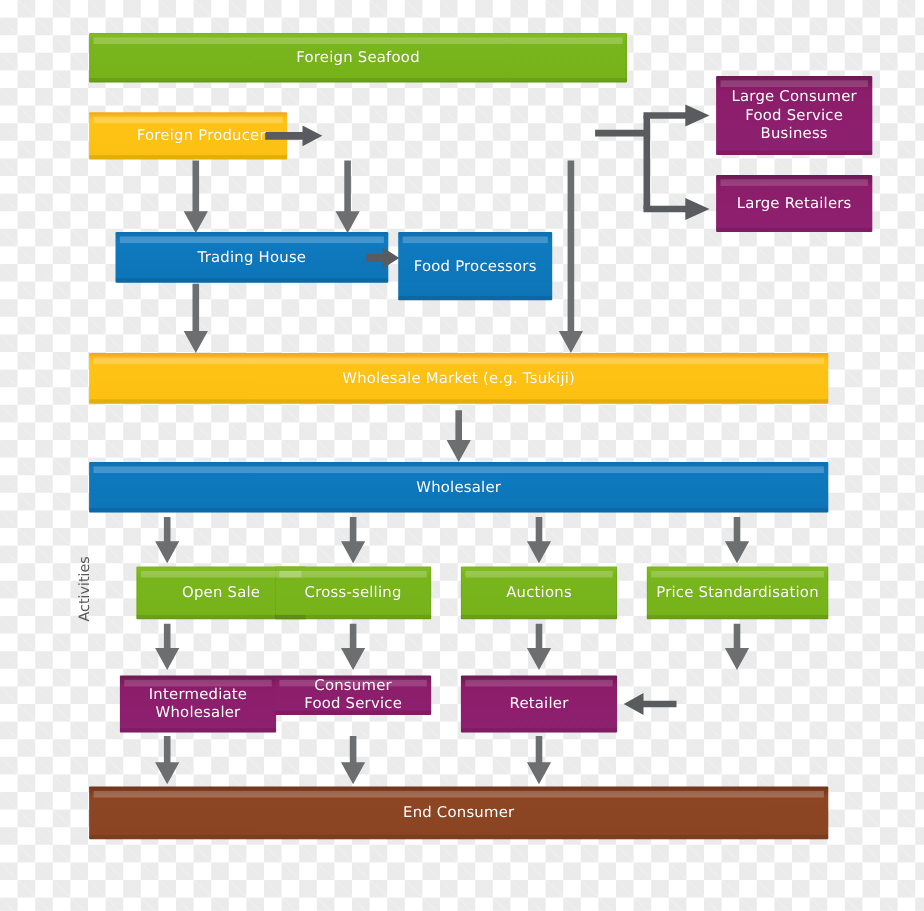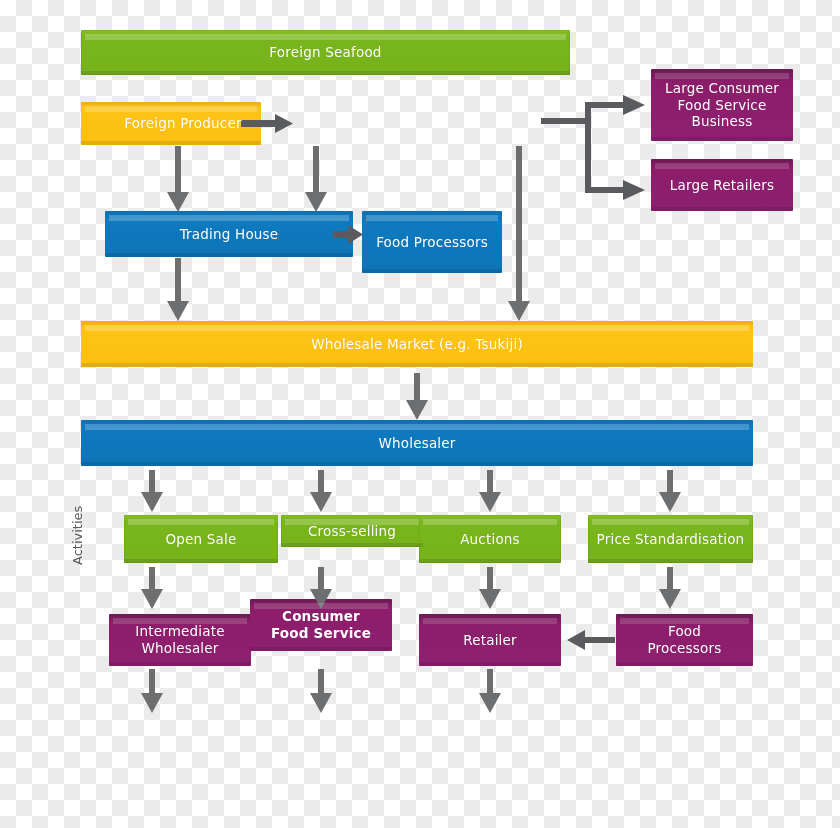--- a/index.html
+++ b/index.html
@@ -220,21 +220,21 @@
   </div>
   <div class="arrow" style="left:659px; top:470px; width:22px; height:42px;">
     <svg width="22" height="42" viewBox="0 0 22 42">
       <path d="M8 0 H14 V22 H22 L11 42 L0 22 H8 Z" fill="#6c6e70"></path>
     </svg>
   </div>
 
   <div class="box c-green" style="left:81px; top:515px; width:154px; height:48px;margin-left:43px;">
     <span class="lbl">Open Sale</span>
   </div>
-  <div class="box c-green" style="left:250px; top:515px; width:142px; height:32px;margin-left:31px;">
+  <div class="box c-green" style="left:250px; top:515px; width:142px; height:48px;">
     <span class="lbl">Cross-selling</span>
   </div>
   <div class="box c-green" style="left:588px; top:515px; width:165px; height:48px;">
     <span class="lbl">Price Standardisation</span>
   </div>
   <div class="box c-green" style="left:419px; top:515px; width:142px; height:48px;">
     <span class="lbl">Auctions</span>
   </div>
 
   <div class="arrow" style="left:141px; top:567px; width:22px; height:42px;">
@@ -257,53 +257,50 @@
       <path d="M8 0 H14 V22 H22 L11 42 L0 22 H8 Z" fill="#6c6e70"></path>
     </svg>
   </div>
 
   <div class="box c-purple" style="left:81px; top:614px; width:142px; height:52px;margin-left:28px;">
     <span class="lbl">
       <span>Intermediate</span><br>
       <span>Wholesaler</span>
     </span>
   </div>
-  <div class="box c-purple" style="left:250px; top:599px; width:142px; height:52px;font-weight:bold;">
+  <div class="box c-purple" style="left:250px; top:614px; width:142px; height:36px;">
     <span class="lbl">
       <span>Consumer</span><br>
       <span>Food Service</span>
     </span>
   </div>
   <div class="box c-purple" style="left:419px; top:614px; width:142px; height:52px;">
     <span class="lbl">Retailer</span>
   </div>
 
   <div class="arrow" style="left:567px; top:630px; width:48px; height:20px;">
     <svg width="48" height="20" viewBox="0 0 48 20">
       <path d="M48 7 H18 V0 L0 10 L18 20 V13 H48 Z" fill="#595b5e"></path>
     </svg>
   </div>
 
-  <div class="box c-purple" style="left:616px; top:614px; width:137px; height:52px;">
-    <span class="lbl">
-      <span>Food</span><br>
-      <span>Processors</span>
-    </span>
-  </div>
 
   <div class="arrow" style="left:141px; top:669px; width:22px; height:44px;">
     <svg width="22" height="44" viewBox="0 0 22 44">
       <path d="M8 0 H14 V24 H22 L11 44 L0 24 H8 Z" fill="#6c6e70"></path>
     </svg>
   </div>
   <div class="arrow" style="left:310px; top:669px; width:22px; height:44px;">
     <svg width="22" height="44" viewBox="0 0 22 44">
       <path d="M8 0 H14 V24 H22 L11 44 L0 24 H8 Z" fill="#6c6e70"></path>
     </svg>
   </div>
   <div class="arrow" style="left:479px; top:669px; width:22px; height:44px;">
     <svg width="22" height="44" viewBox="0 0 22 44">
       <path d="M8 0 H14 V24 H22 L11 44 L0 24 H8 Z" fill="#6c6e70"></path>
     </svg>
   </div>
 
+  <div class="box c-brown" style="left:81px; top:715px; width:672px; height:48px;">
+    <span class="lbl">End Consumer</span>
+  </div>
 
 </div>
 
 </body></html>

